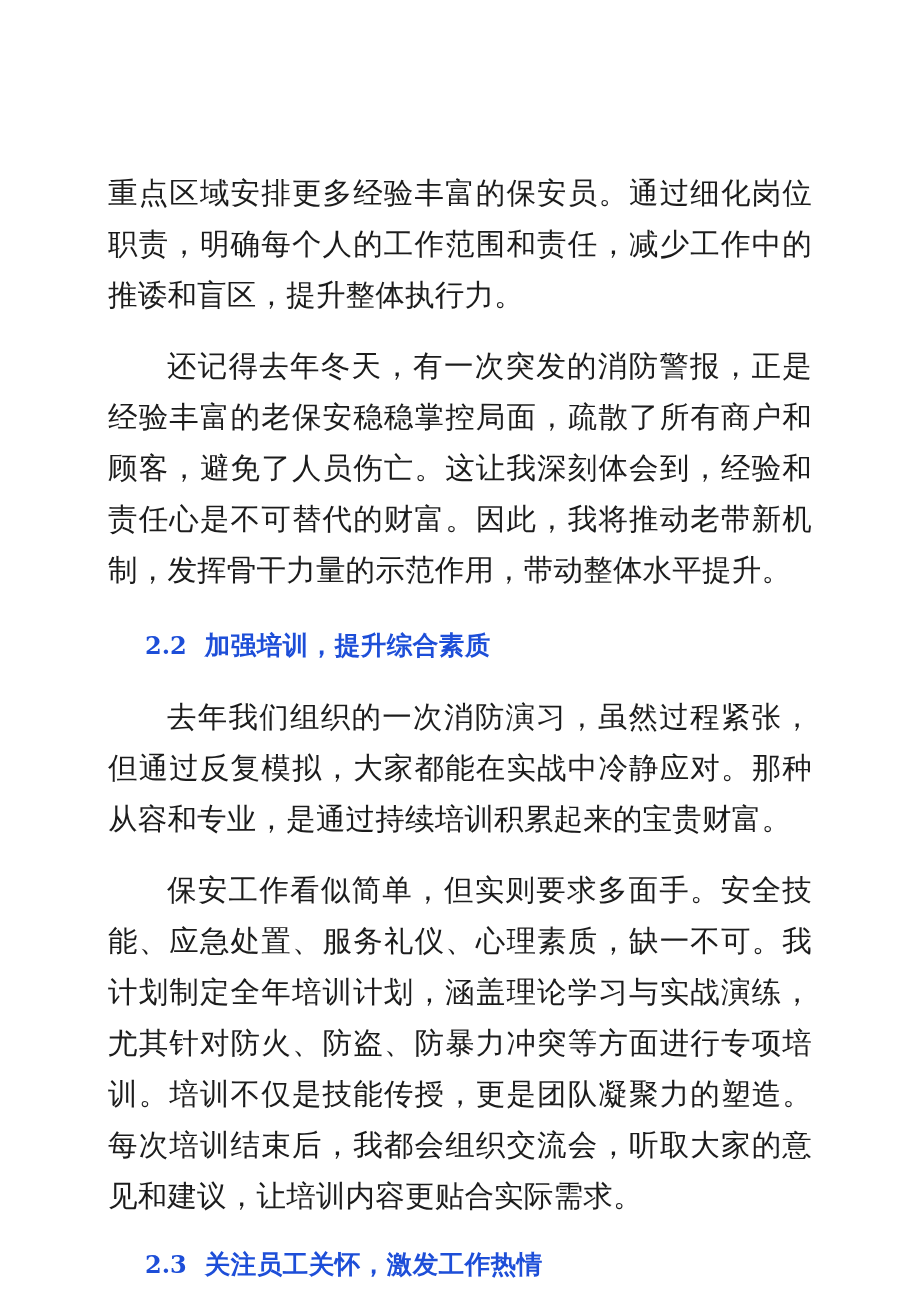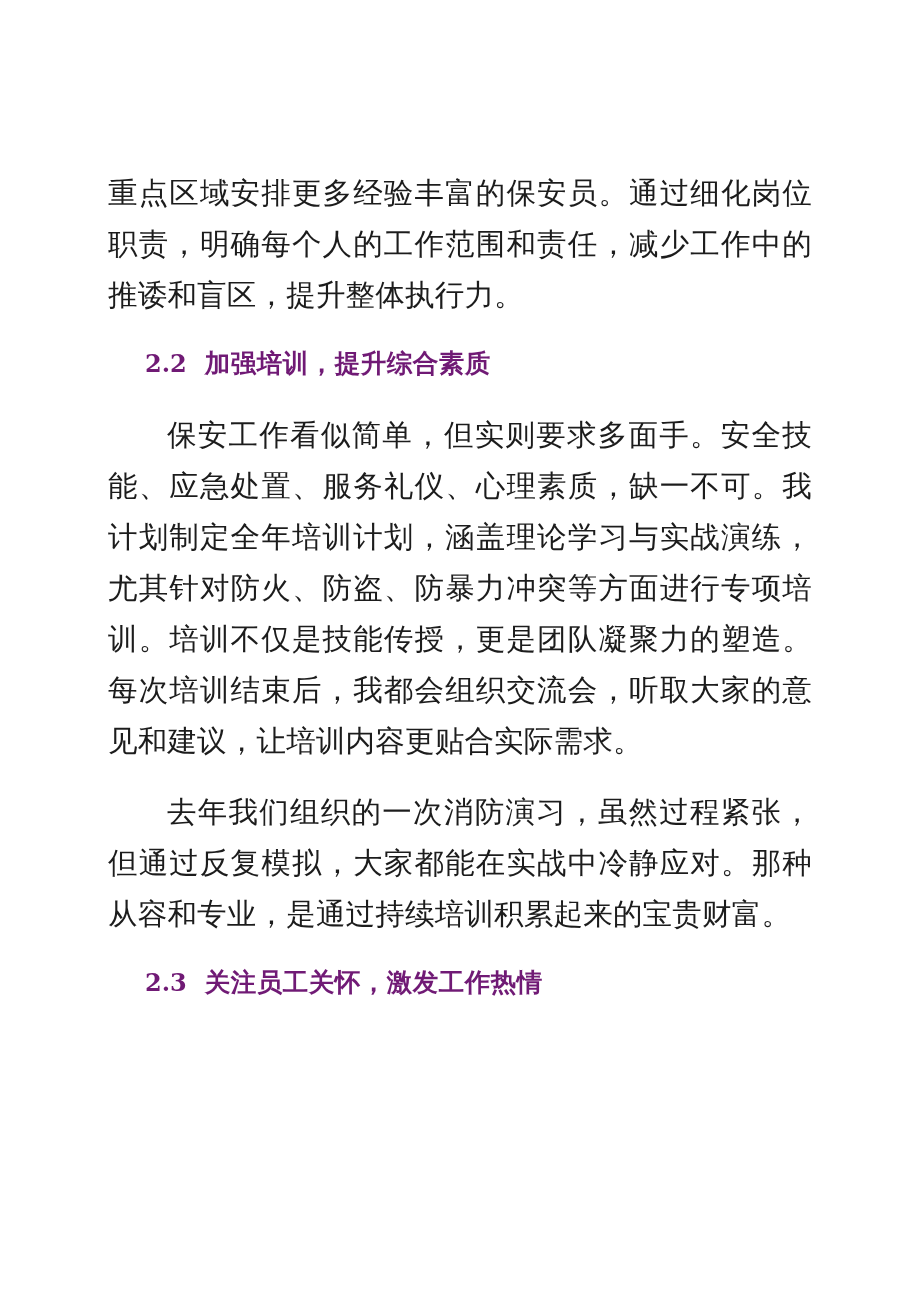--- a/index.html
+++ b/index.html
@@ -44,21 +44,21 @@
     margin-top: 0;
   }
   .gap-before-heading {
     margin-bottom: 27px;
   }
   .heading {
     margin: 0 0 0 0;
     padding: 0;
     font-size: 25.5px;
     line-height: 44px;
-    color: #701a75;
+    color: #1d4ed8;
     text-indent: 0;
     margin-left: 37px;
     white-space: nowrap;
   }
   .heading-num {
     font-family: "DejaVu Serif", "Liberation Serif", serif;
     font-weight: 700;
     font-size: 24px;
     letter-spacing: 0;
   }
@@ -78,30 +78,31 @@
     margin-bottom: 0;
   }
 </style>
 </head>
 <body>
 
 <div class="page">
 
   <p class="body-text para first">重点区域安排更多经验丰富的保安员。通过细化岗位职责，明确每个人的工作范围和责任，减少工作中的推诿和盲区，提升整体执行力。</p>
 
+  <p class="body-text para indent gap-before-heading">还记得去年冬天，有一次突发的消防警报，正是经验丰富的老保安稳稳掌控局面，疏散了所有商户和顾客，避免了人员伤亡。这让我深刻体会到，经验和责任心是不可替代的财富。因此，我将推动老带新机制，发挥骨干力量的示范作用，带动整体水平提升。</p>
 
   <div class="heading-block">
     <div class="heading">
       <span class="heading-num">2.2</span><span class="heading-text">加强培训，提升综合素质</span>
     </div>
   </div>
 
+  <p class="body-text para indent">去年我们组织的一次消防演习，虽然过程紧张，但通过反复模拟，大家都能在实战中冷静应对。那种从容和专业，是通过持续培训积累起来的宝贵财富。</p>
+
   <p class="body-text para indent">保安工作看似简单，但实则要求多面手。安全技能、应急处置、服务礼仪、心理素质，缺一不可。我计划制定全年培训计划，涵盖理论学习与实战演练，尤其针对防火、防盗、防暴力冲突等方面进行专项培训。培训不仅是技能传授，更是团队凝聚力的塑造。每次培训结束后，我都会组织交流会，听取大家的意见和建议，让培训内容更贴合实际需求。</p>
-
-  <p class="body-text para indent">去年我们组织的一次消防演习，虽然过程紧张，但通过反复模拟，大家都能在实战中冷静应对。那种从容和专业，是通过持续培训积累起来的宝贵财富。</p>
 
   <div class="heading-block h23">
     <div class="heading">
       <span class="heading-num">2.3</span><span class="heading-text">关注员工关怀，激发工作热情</span>
     </div>
   </div>
 
 </div>
 
 </body></html>

